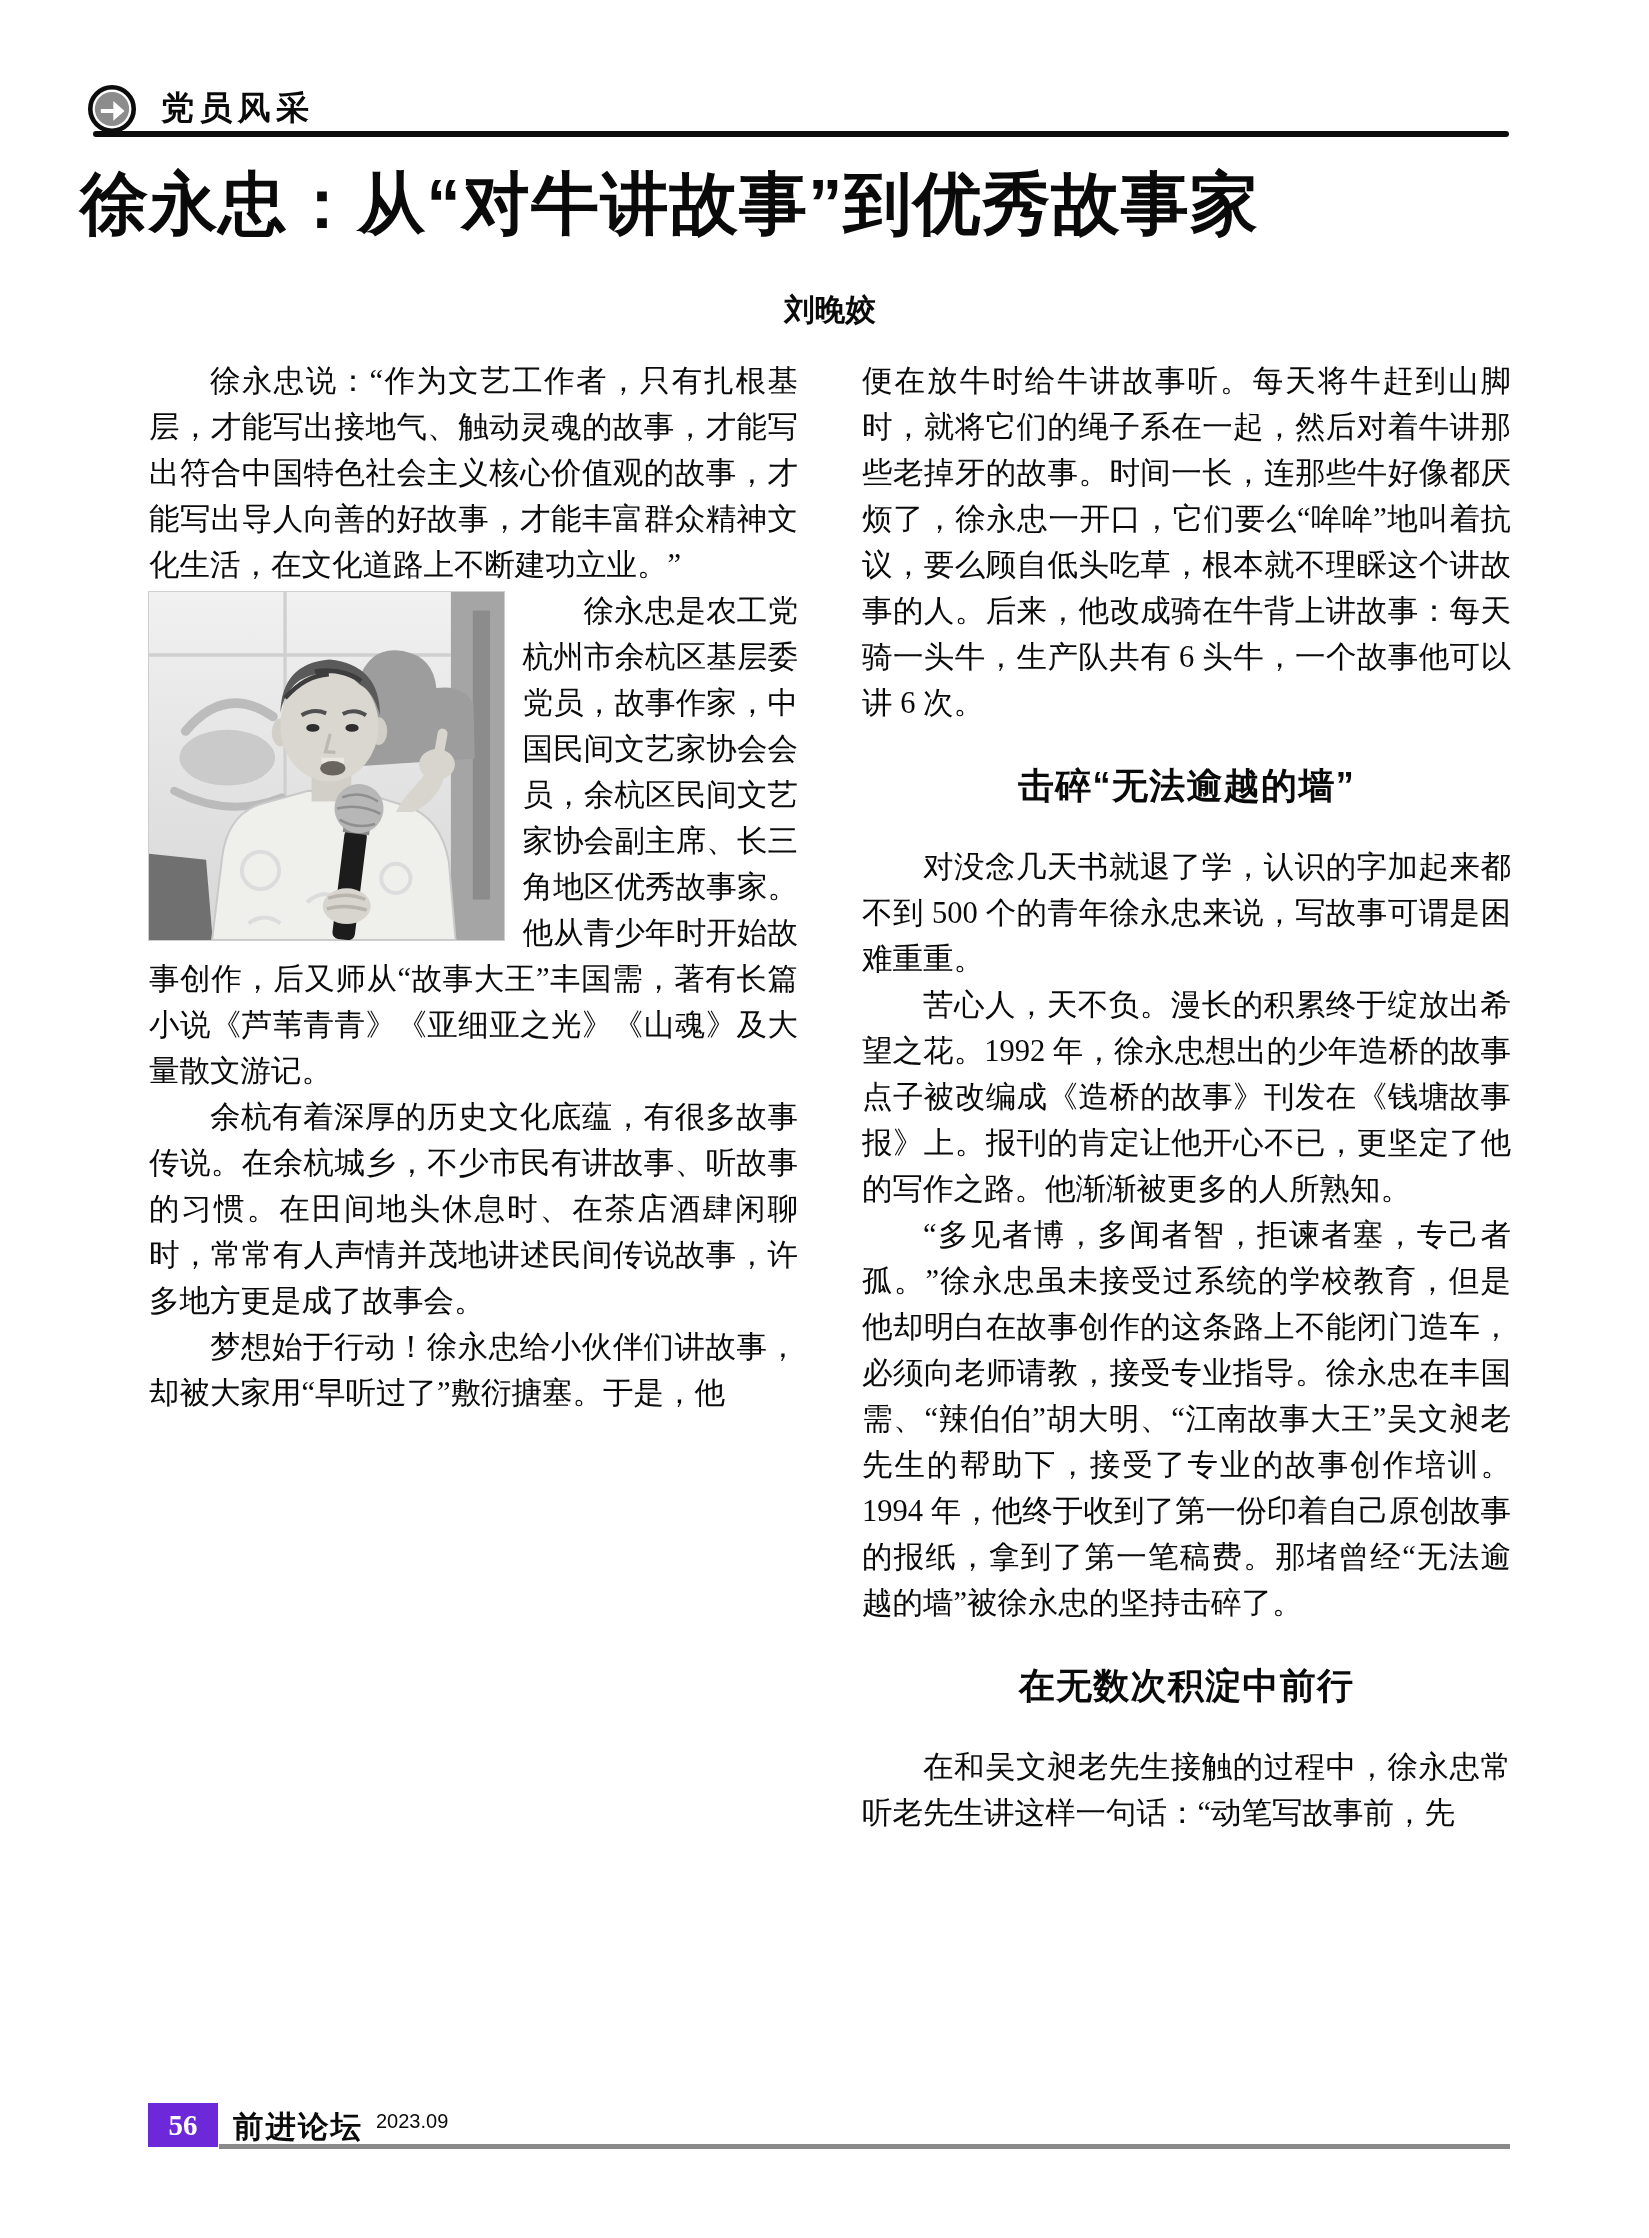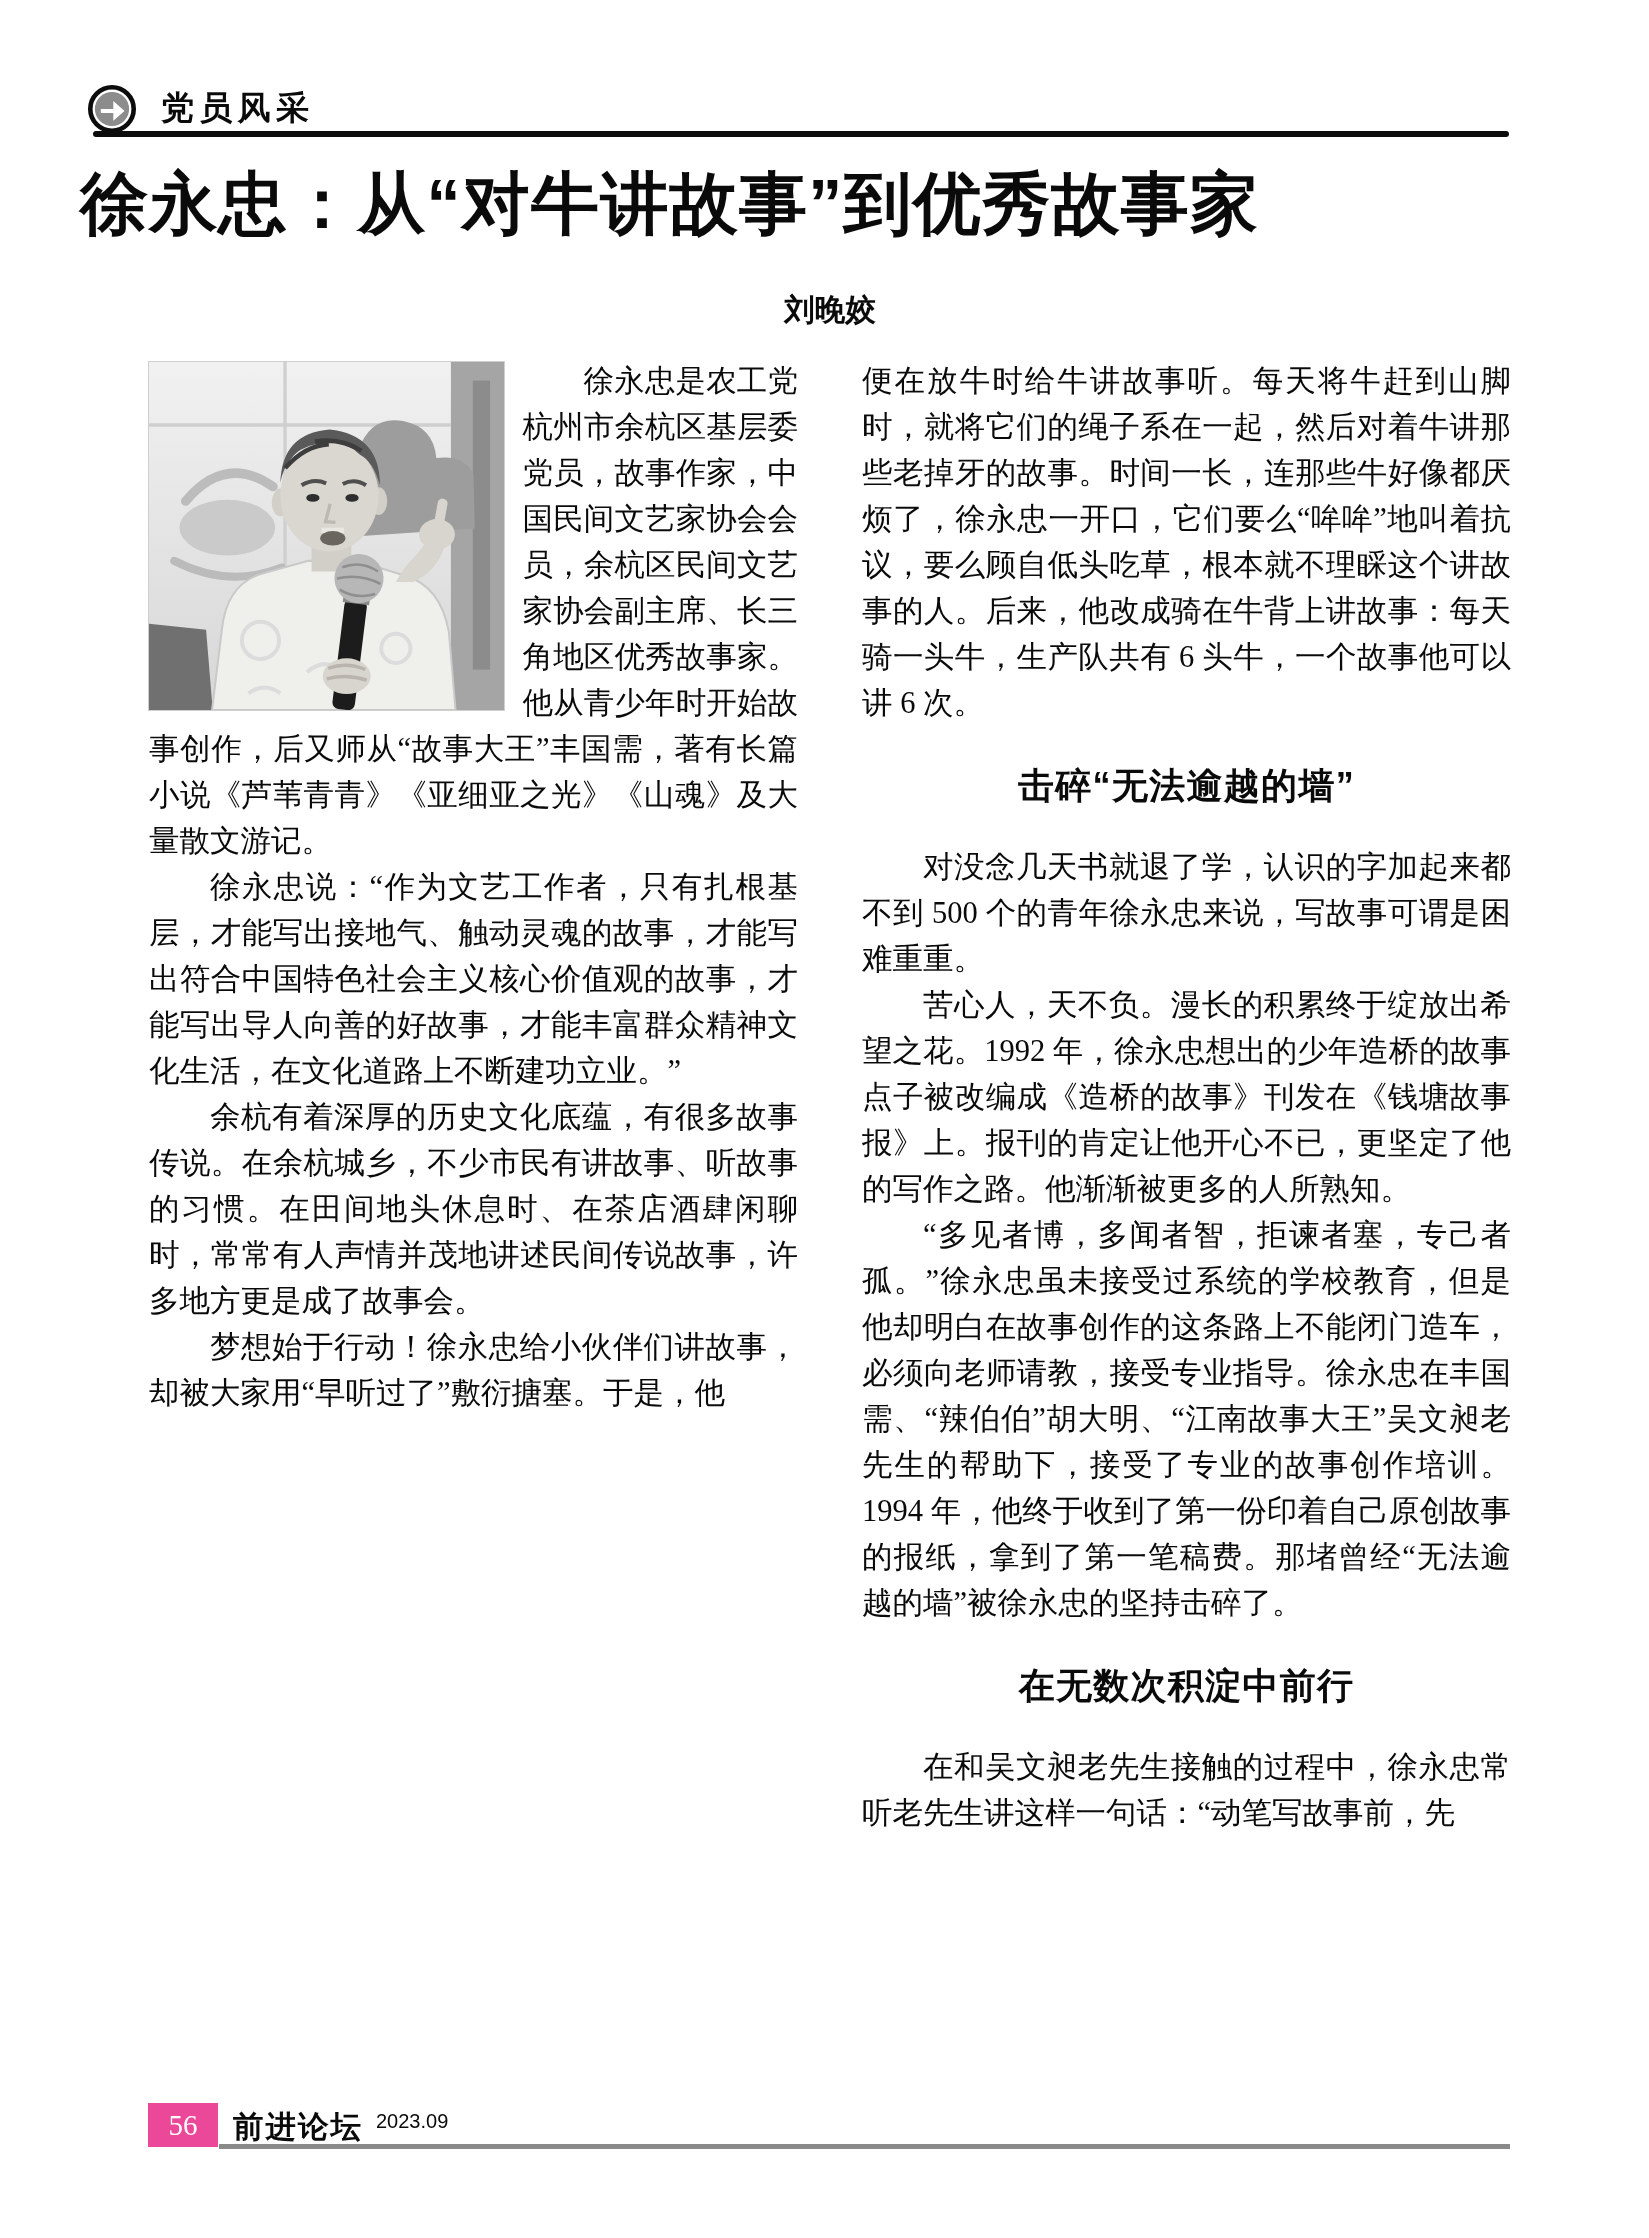--- a/index.html
+++ b/index.html
@@ -49,23 +49,23 @@
 
   
   .photo{
     float:left;width:355px;height:348px;margin:4px 18.6px 14.6px 0;
     background:#e6e6e6;outline:0.7px solid #cfcfcf;
   }
   .photo svg{display:block;width:100%;height:100%;}
 
   
   .pagenum-box{
-    position:absolute;left:148px;top:2103px;width:70px;height:44px;background:#ec4899;
+    position:absolute;left:148px;top:2103px;width:70px;height:44px;background:#6d28d9;
     color:#ffffff;display:flex;align-items:center;justify-content:center;
-    font-family:"Liberation Serif","DejaVu Serif",serif;font-weight:400;font-size:29px;
+    font-family:"Liberation Serif","DejaVu Serif",serif;font-weight:700;font-size:29px;
   }
   .journal{position:absolute;left:233px;top:2107px;font-size:30.5px;font-weight:600;letter-spacing:2px;}
   .issue{position:absolute;left:376px;top:2110px;font-family:"Liberation Sans","DejaVu Sans",sans-serif;font-size:20px;}
   .footer-rule{position:absolute;left:219px;top:2144px;width:1291px;height:5.3px;background:#8a8a8a;}
 </style>
 </head>
 <body>
 
 <div class="page">
 
@@ -76,20 +76,21 @@
       <path d="M21 38 h19 v-12 l17 15 -17 15 v-12 h-19 z" fill="#ffffff"></path>
     </svg>
   </span>
   <span class="hdr-label sans">党员风采</span>
   <div class="hdr-rule"></div>
 
   <h1 class="title">徐永忠：从“对牛讲故事”到优秀故事家</h1>
   <div class="author">刘晚姣</div>
 
   <div class="col col1">
+    <p class="p indent">徐永忠说：“作为文艺工作者，只有扎根基层，才能写出接地气、触动灵魂的故事，才能写出符合中国特色社会主义核心价值观的故事，才能写出导人向善的好故事，才能丰富群众精神文化生活，在文化道路上不断建功立业。”</p>
     <p class="p indent">
       <span class="photo">
         <svg viewBox="0 0 535 525" xmlns="http://www.w3.org/2000/svg" preserveAspectRatio="none">
           <defs>
             <linearGradient id="pbg" x1="0" y1="0" x2="0" y2="1">
               <stop offset="0" stop-color="#f1f1f1"></stop>
                 <stop offset="1" stop-color="#d7d7d7"></stop>
             </linearGradient>
           </defs>
           <rect width="535" height="525" fill="url(#pbg)"></rect>
@@ -134,21 +135,20 @@
             <rect x="288" y="358" width="34" height="167" rx="10" fill="#1c1c1c"></rect>
             <rect x="285" y="350" width="40" height="14" fill="#8a8a8a"></rect>
             <circle cx="305" cy="326" r="37" fill="#b7b7b7"></circle>
             <path d="M278 312 q27 -14 54 0 M272 330 q33 -12 66 0 M278 346 q27 12 54 0" stroke="#8f8f8f" stroke-width="4" fill="none"></path>
           </g>
           <ellipse cx="298" cy="474" rx="36" ry="27" fill="#d8d4ce"></ellipse>
           <path d="M270 462 q28 -10 56 2 M268 478 q30 -8 60 2" stroke="#b9b4ae" stroke-width="5" fill="none"></path>
         </svg>
       </span><span>徐永忠是农工党杭州市余杭区基层委党员，故事作家，中国民间文艺家协会会员，余杭区民间文艺家协会副主席、长三角地区优秀故事家。他从青少年时开始故事创作，后又师从“故事大王”丰国需，著有长篇小说《芦苇青青》《亚细亚之光》《山魂》及大量散文游记。</span>
     </p>
-    <p class="p indent">徐永忠说：“作为文艺工作者，只有扎根基层，才能写出接地气、触动灵魂的故事，才能写出符合中国特色社会主义核心价值观的故事，才能写出导人向善的好故事，才能丰富群众精神文化生活，在文化道路上不断建功立业。”</p>
     <p class="p indent">余杭有着深厚的历史文化底蕴，有很多故事传说。在余杭城乡，不少市民有讲故事、听故事的习惯。在田间地头休息时、在茶店酒肆闲聊时，常常有人声情并茂地讲述民间传说故事，许多地方更是成了故事会。</p>
     <p class="p indent">梦想始于行动！徐永忠给小伙伴们讲故事，却被大家用“早听过了”敷衍搪塞。于是，他</p>
   </div>
 
   <div class="col col2">
     <p class="p">便在放牛时给牛讲故事听。每天将牛赶到山脚时，就将它们的绳子系在一起，然后对着牛讲那些老掉牙的故事。时间一长，连那些牛好像都厌烦了，徐永忠一开口，它们要么“哞哞”地叫着抗议，要么顾自低头吃草，根本就不理睬这个讲故事的人。后来，他改成骑在牛背上讲故事：每天骑一头牛，生产队共有 6 头牛，一个故事他可以讲 6 次。</p>
     <h2 class="h">击碎“无法逾越的墙”</h2>
     <p class="p indent">对没念几天书就退了学，认识的字加起来都不到 500 个的青年徐永忠来说，写故事可谓是困难重重。</p>
     <p class="p indent">苦心人，天不负。漫长的积累终于绽放出希望之花。1992 年，徐永忠想出的少年造桥的故事点子被改编成《造桥的故事》刊发在《钱塘故事报》上。报刊的肯定让他开心不已，更坚定了他的写作之路。他渐渐被更多的人所熟知。</p>
     <p class="p indent">“多见者博，多闻者智，拒谏者塞，专己者孤。”徐永忠虽未接受过系统的学校教育，但是他却明白在故事创作的这条路上不能闭门造车，必须向老师请教，接受专业指导。徐永忠在丰国需、“辣伯伯”胡大明、“江南故事大王”吴文昶老先生的帮助下，接受了专业的故事创作培训。1994 年，他终于收到了第一份印着自己原创故事的报纸，拿到了第一笔稿费。那堵曾经“无法逾越的墙”被徐永忠的坚持击碎了。</p>

